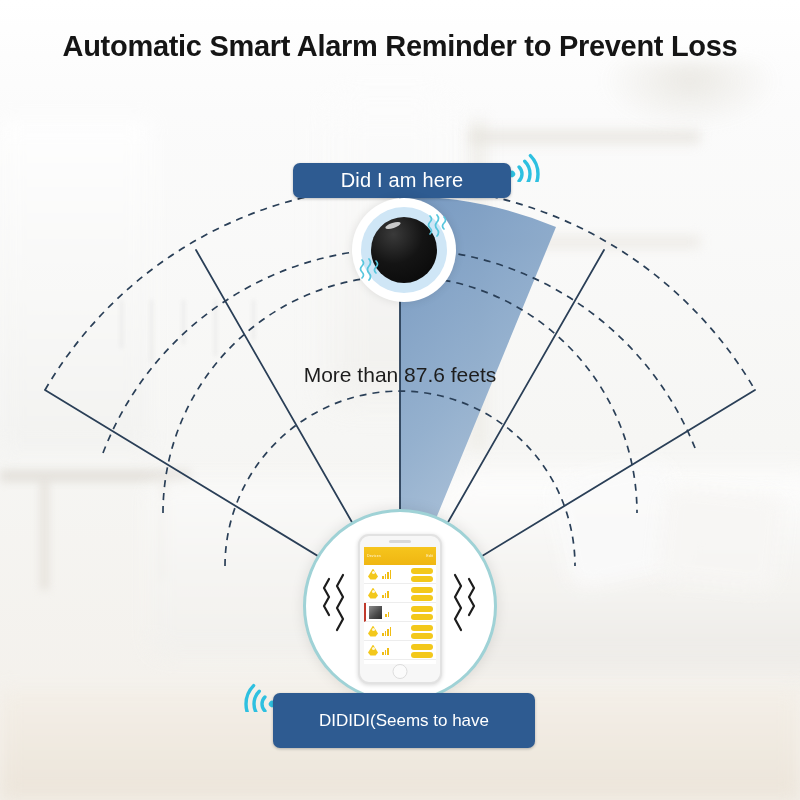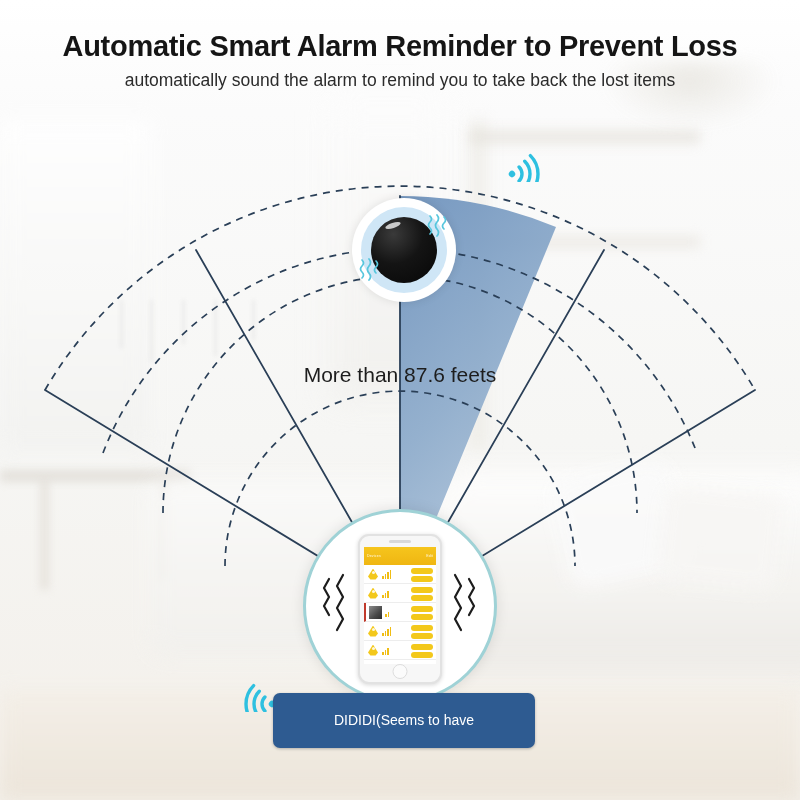--- a/index.html
+++ b/index.html
@@ -172,21 +172,21 @@
     width: 218px; height: 35px;
     font-size: 20px;
     display: flex;
     align-items: center;
     justify-content: center;
     letter-spacing: .2px;
   }
   .callout-bottom {
     left: 273px; top: 693px;
     width: 262px; height: 55px;
-    font-size: 14px;
+    font-size: 17px;
     display: flex;
     flex-direction: column;
     align-items: center;
     justify-content: center;
   }
   .callout-bottom span { display: block; }
 
   .distance-label {
     position: absolute;
     left: 200px; top: 363px;
@@ -417,21 +417,20 @@
       <line x1="400" y1="606" x2="45" y2="390"></line>
       <line x1="400" y1="606" x2="196" y2="250"></line>
       <line x1="400" y1="606" x2="400" y2="196"></line>
       <line x1="400" y1="606" x2="604" y2="250"></line>
       <line x1="400" y1="606" x2="755" y2="390"></line>
     </g>
   </svg>
 
   <div class="title">Automatic Smart Alarm Reminder to Prevent Loss</div>
   <div class="subtitle">
-    <div>automatically sound the alarm to remind you to take back the lost items</div>
   </div>
 
   <svg class="wifi" style="left:504px;top:138px;width:44px;height:44px" viewBox="0 0 44 44">
     <g transform="rotate(45 8 36)" fill="none" stroke="#2ec0e0" stroke-linecap="round">
       <circle cx="8" cy="36" r="3.2" fill="#2ec0e0" stroke="none"></circle>
       <path d="M 8 26 A 10 10 0 0 1 18 36" stroke-width="3.4"></path>
       <path d="M 8 18 A 18 18 0 0 1 26 36" stroke-width="3.4"></path>
       <path d="M 8 10 A 26 26 0 0 1 34 36" stroke-width="3.4"></path>
     </g>
   </svg>
@@ -440,20 +439,21 @@
     <g transform="scale(-1,1) translate(-44,0)">
       <g transform="rotate(45 8 36)" fill="none" stroke="#2ec0e0" stroke-linecap="round">
         <circle cx="8" cy="36" r="3.2" fill="#2ec0e0" stroke="none"></circle>
         <path d="M 8 26 A 10 10 0 0 1 18 36" stroke-width="3.4"></path>
         <path d="M 8 18 A 18 18 0 0 1 26 36" stroke-width="3.4"></path>
         <path d="M 8 10 A 26 26 0 0 1 34 36" stroke-width="3.4"></path>
       </g>
     </g>
   </svg>
 
+  <div class="callout callout-top">Did I am here</div>
 
   <div class="tracker-wrap">
     <div class="tracker-ring"></div>
     <div class="tracker-inner"></div>
     <div class="tracker-disc"></div>
     <div class="tracker-gloss"></div>
 
     <svg style="position:absolute;left:74px;top:16px;width:24px;height:26px" viewBox="0 0 24 26">
       <g fill="none" stroke="#57c6dd" stroke-width="1.7" stroke-linecap="round">
         <path d="M4 2 q3 3 0 6 q-3 3 0 6 q3 3 0 6"></path>

